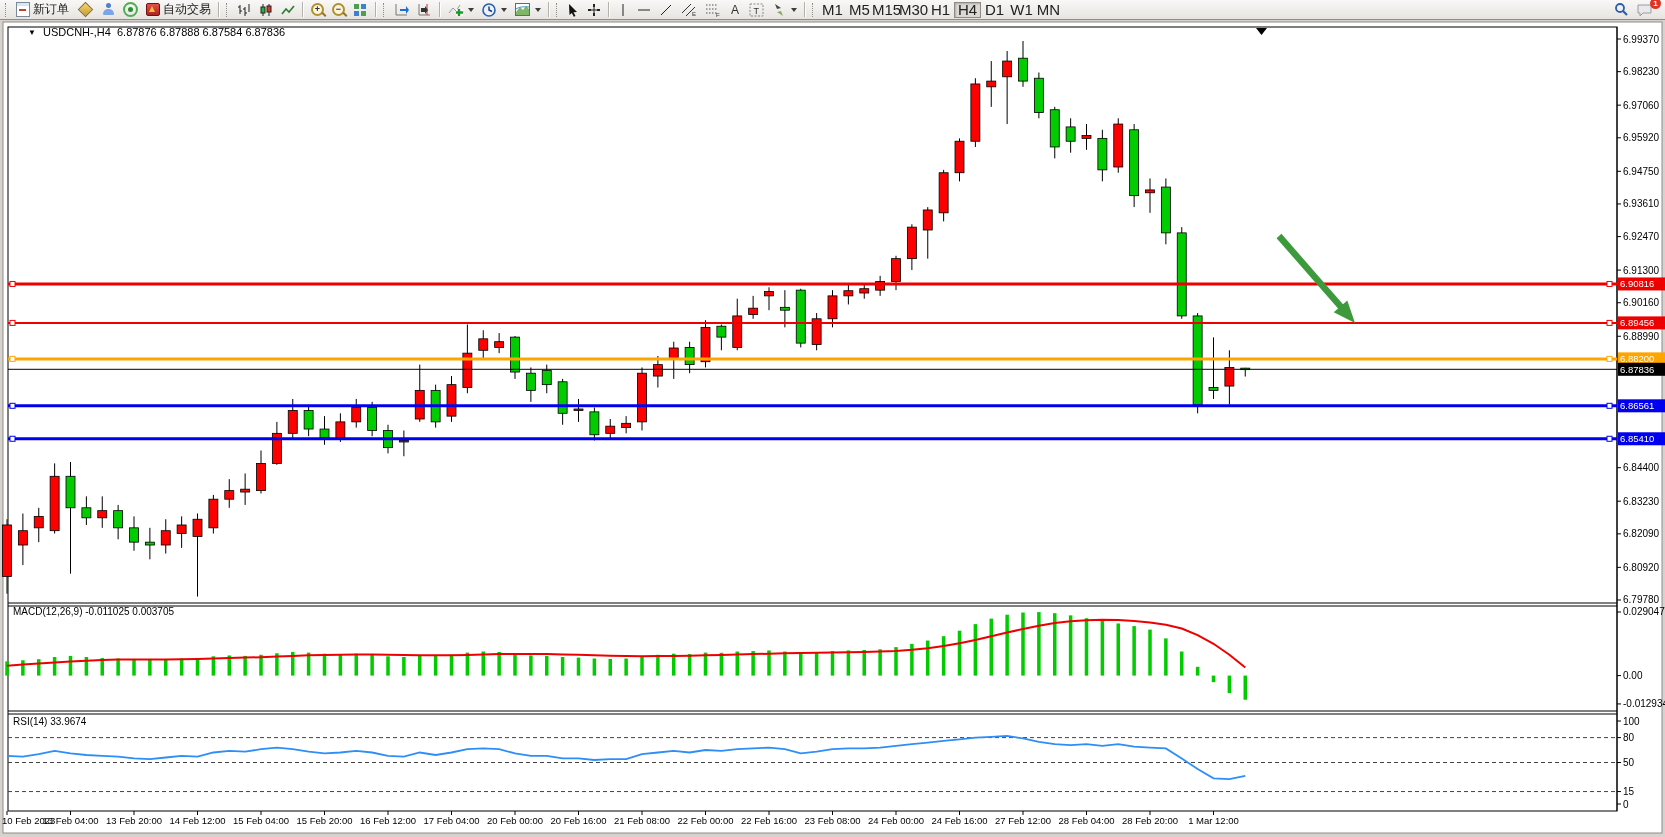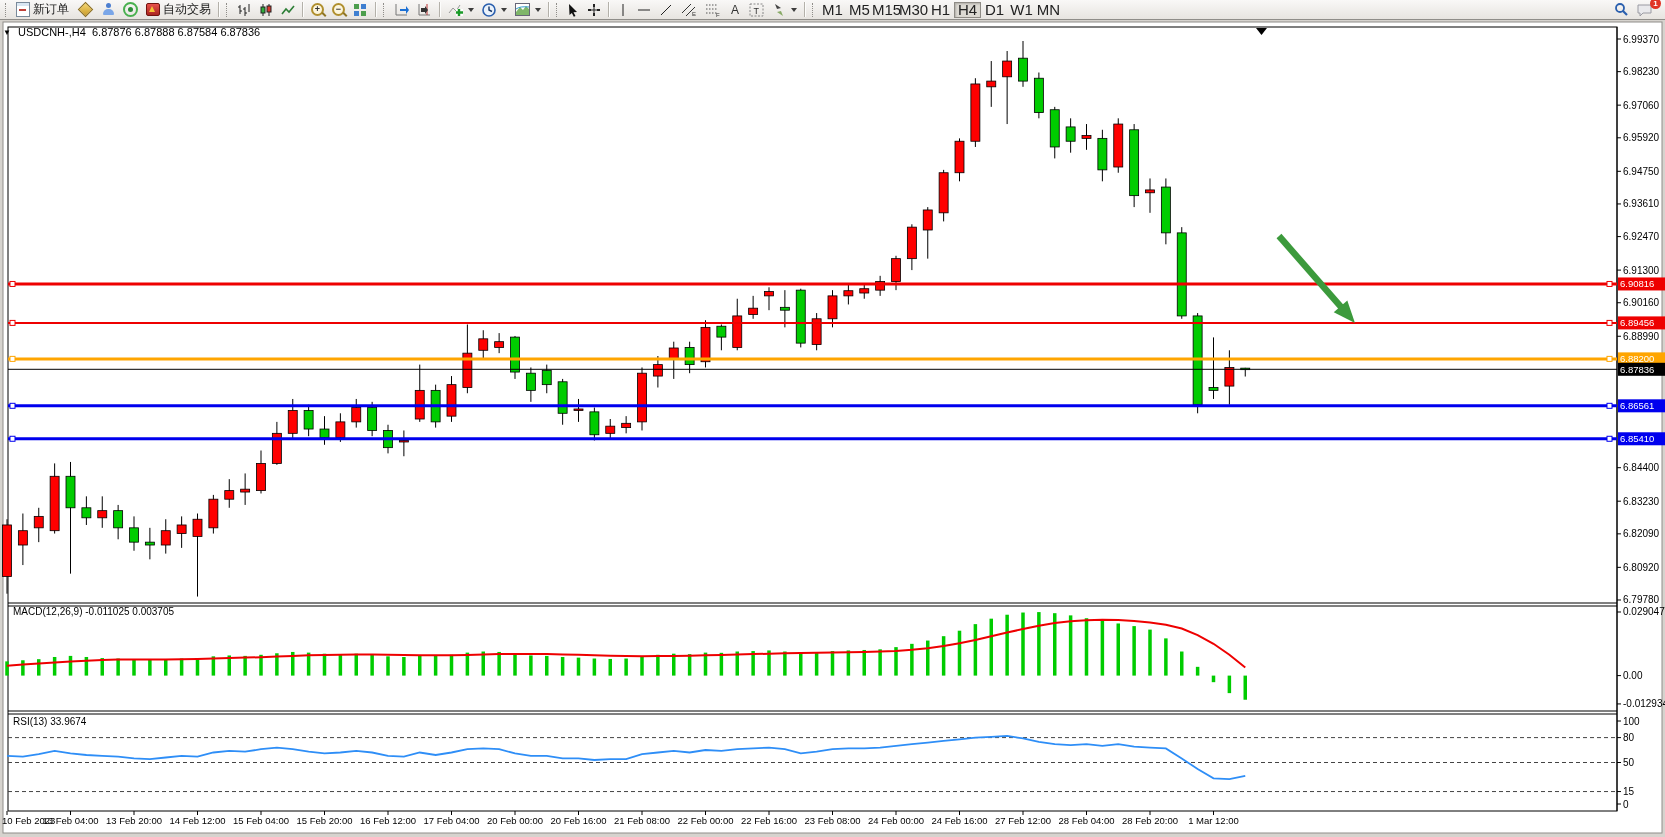--- a/index.html
+++ b/index.html
@@ -22,21 +22,21 @@
   .ic-person::after{content:"";position:absolute;left:1px;top:6px;width:11px;height:6px;border-radius:5px 5px 1px 1px;background:#7aa6e8}
   .ic-signal{width:11px;height:11px;border:2px solid #49b04f;border-radius:50%}
   .ic-signal::after{content:"";position:absolute;left:3px;top:3px;width:5px;height:5px;border-radius:50%;background:#2c8f38}
   .ic-auto{width:12px;height:11px;background:linear-gradient(#e8504a,#a92520);border:1px solid #70130f;border-radius:2px}
   .ic-auto::after{content:"";position:absolute;left:2px;top:2px;width:0;height:0;border-left:3px solid transparent;border-right:3px solid transparent;border-bottom:6px solid #f4c234}
   .ic-zoom{width:9px;height:9px;border:2px solid #b08f2e;border-radius:50%;background:#fdf6de;color:#333;font-size:9px;line-height:8px;text-align:center;font-weight:bold}
   .ic-zoom::after{content:"";position:absolute;right:-3px;bottom:-3px;width:2px;height:5px;background:#8f7524;transform:rotate(-45deg)}
   .ic-tile{width:5px;height:5px;background:#4d9e4d;box-shadow:7px 0 0 #3f7fd0,0 7px 0 #3f7fd0,7px 7px 0 #4d9e4d;margin:1px 9px 8px 1px}
   .badge{position:absolute;top:-4px;right:-5px;width:11px;height:11px;border-radius:50%;background:#e03325;color:#fff;font-size:8px;line-height:11px;text-align:center;font-weight:bold}
   
-  .chart-title{position:absolute;top:26px;left:3px;font-size:11px;color:#000;z-index:3}
+  .chart-title{position:absolute;top:26px;left:28px;font-size:11px;color:#000;z-index:3}
   .chart-title .tri{font-size:8px;margin-right:4px;vertical-align:1px}
   .ind-label{position:absolute;left:13px;font-size:10px;color:#000;z-index:3}
   #macdLabel{top:606px}
   #rsiLabel{top:716px}
   svg text{font-family:"Liberation Sans",sans-serif}
 </style>
 </head>
 <body>
 
 <div class="app">
@@ -607,15 +607,15 @@
       </g>
       <polygon points="1256,28 1267,28 1261.5,35" fill="#000"></polygon>
     </svg>
 
   <div class="chart-title">
     <span class="tri">▼</span>
     <span>USDCNH-,H4</span>&nbsp;
     <span>6.87876 6.87888 6.87584 6.87836</span>
   </div>
   <div class="ind-label" id="macdLabel">MACD(12,26,9) -0.011025 0.003705</div>
-  <div class="ind-label" id="rsiLabel">RSI(13) 33.9674</div>
+  <div class="ind-label" id="rsiLabel">RSI(14) 33.9674</div>
 
 </div>
 
 </body></html>

